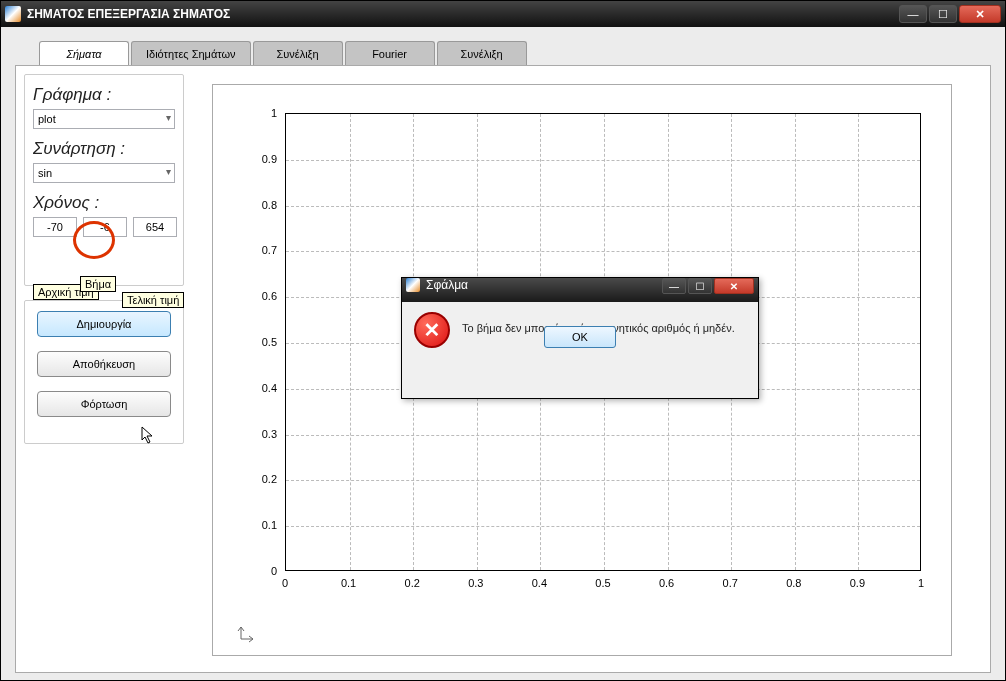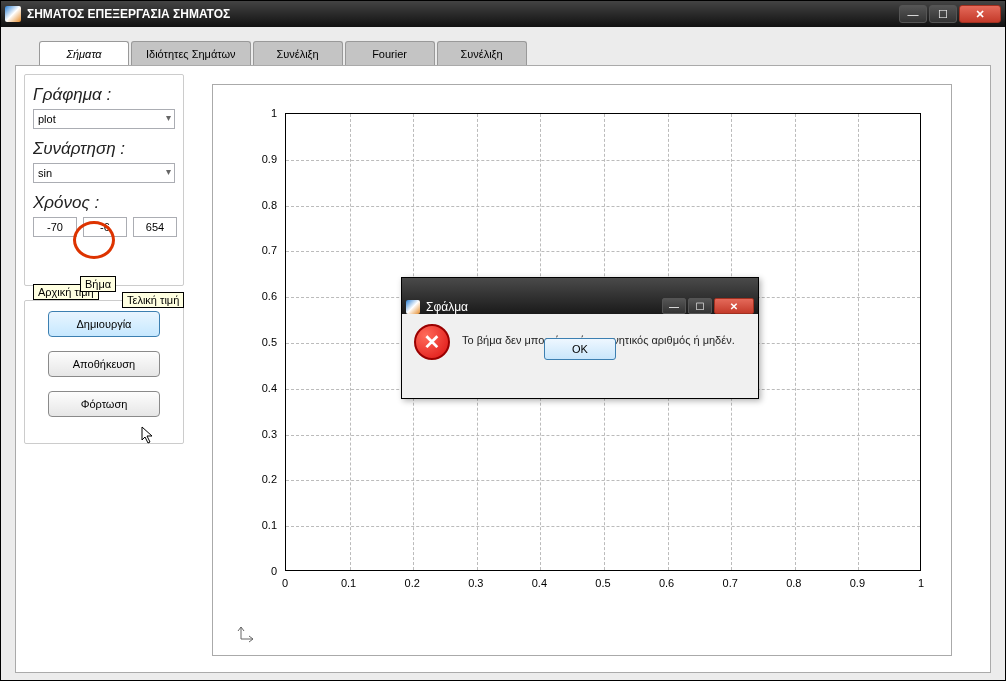--- a/index.html
+++ b/index.html
@@ -151,21 +151,21 @@
   .red-circle {
     position: absolute;
     width: 42px; height: 38px;
     border: 3px solid #d30;
     border-radius: 50%;
     pointer-events: none;
   }
 
   .action-btn {
     display: block;
-    width: 112px;
+    width: 134px;
     margin: 0 auto 14px auto;
     height: 26px;
     border: 1px solid #8a8a8a;
     border-radius: 4px;
     background: linear-gradient(to bottom,#fdfdfd,#e6e6e6);
     font-size: 11px;
     cursor: pointer;
   }
   .action-btn.highlight {
     background: linear-gradient(to bottom,#e9f5ff,#c6e8ff);
@@ -211,23 +211,23 @@
 
   .error-dialog {
     position: absolute;
     left: 400px; top: 276px;
     width: 358px; height: 122px;
     background: #f0f0f0;
     border: 1px solid #000;
     box-shadow: 2px 2px 6px rgba(0,0,0,0.3);
   }
   .error-dialog .dlg-titlebar {
-    height: 36px;
+    height: 24px;
     background: linear-gradient(to bottom,#4a4a4a,#1a1a1a);
-    display: flex; align-items: flex-end;
+    display: flex; align-items: flex-start;
     color: #fff;
     padding: 0 4px;
   }
   .dlg-titlebar .app-icon { width:14px; height:14px; margin-right:6px; background: linear-gradient(135deg,#2a7fd4,#fff,#e48b2a); border-radius:2px;}
   .dlg-titlebar .dlg-title { font-size: 12px; }
   .dlg-titlebar .dlg-btns { margin-left:auto; display:flex; gap:2px;}
   .dlg-btn {
     width: 24px; height: 16px;
     border: 1px solid #555; border-radius:2px;
     display:flex;align-items:center;justify-content:center;

